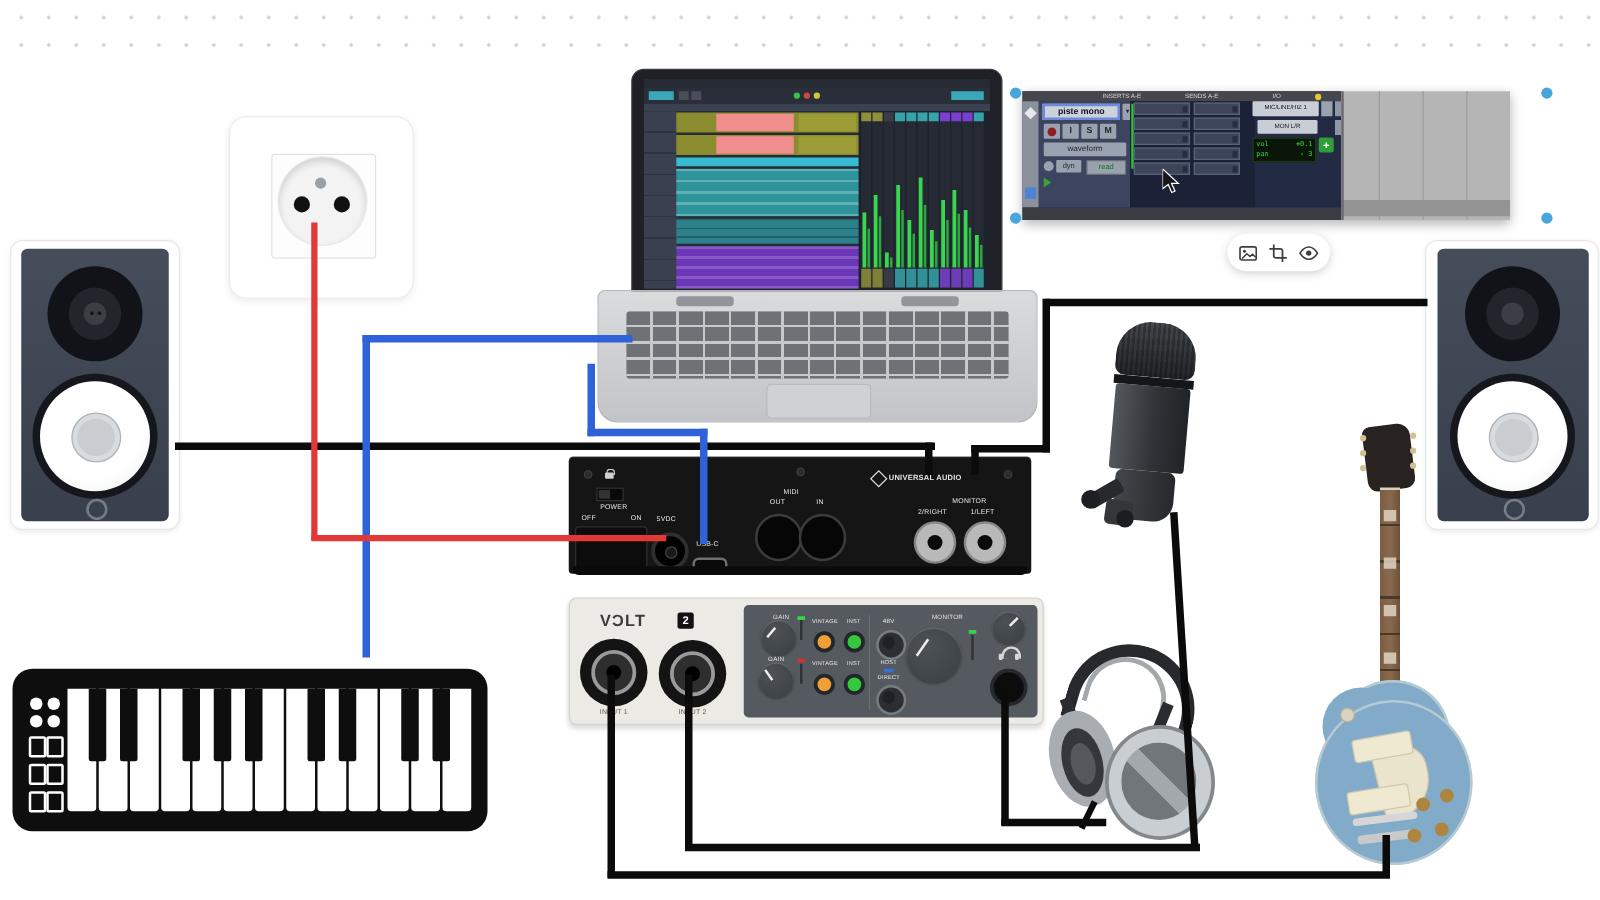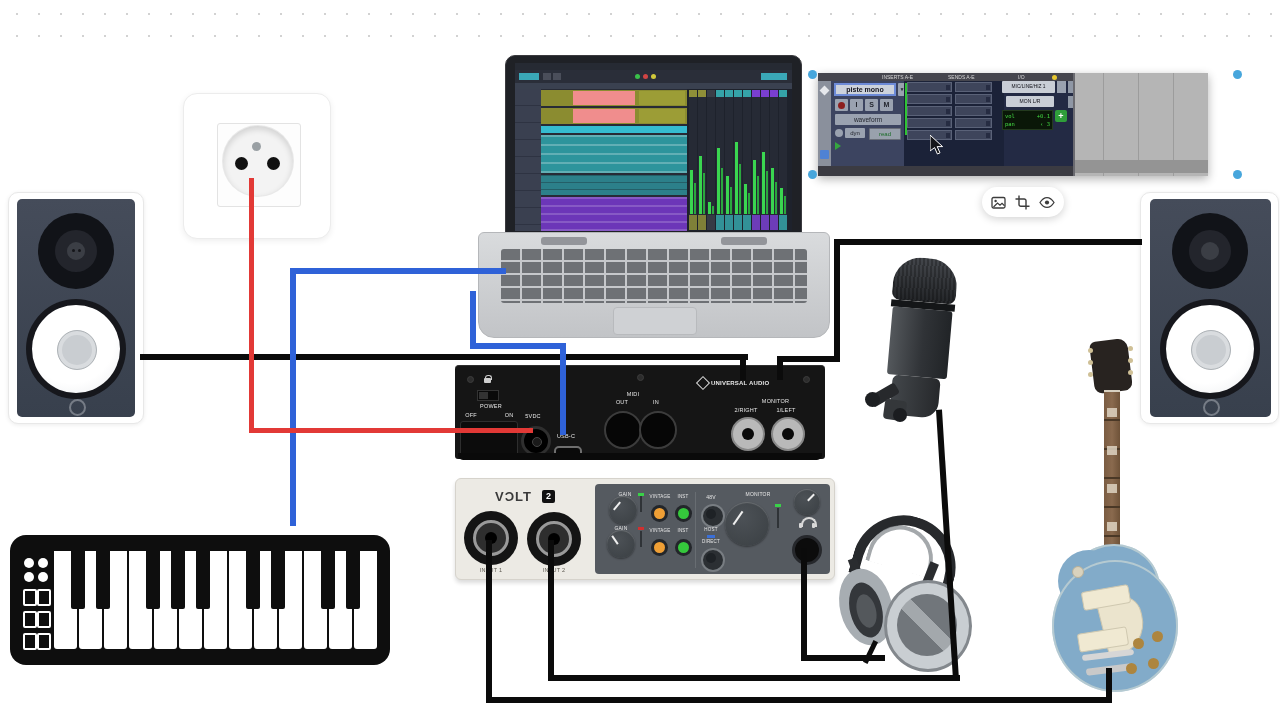--- a/index.html
+++ b/index.html
@@ -207,21 +207,21 @@
     <div class="abs circle" style="left:276px;top:51px;width:30px;height:30px;background:#b9b9b9;border:2px solid #888">
       <div class="abs circle" style="left:9px;top:9px;width:12px;height:12px;background:#0a0a0a"></div>
     </div>
     <div class="abs circle" style="left:316px;top:51px;width:30px;height:30px;background:#b9b9b9;border:2px solid #888">
       <div class="abs circle" style="left:9px;top:9px;width:12px;height:12px;background:#0a0a0a"></div>
     </div>
   </div>
   <div class="abs" style="left:458px;top:453px;width:364px;height:7px;background:#0a0a0a;border-radius:0 0 5px 5px"></div>
 
   <div class="abs" style="left:455px;top:478px;width:378px;height:100px;background:#eceae4;border:1px solid #d6d3cc;border-radius:6px;box-shadow:0 3px 4px rgba(0,0,0,.14)">
-    <span class="abs" style="left:39px;top:10px;font-size:13px;font-weight:bold;color:#3a3a3a;letter-spacing:1px">VƆLT</span>
+    <span class="abs" style="left:24px;top:10px;font-size:13px;font-weight:bold;color:#3a3a3a;letter-spacing:1px">VƆLT</span>
     <div class="abs" style="left:86px;top:11px;width:13px;height:13px;background:#111;border-radius:2px">
       <span class="abs" style="left:0;top:1px;width:13px;text-align:center;color:#fff;font-size:9px;font-weight:bold">2</span>
     </div>
 
     <div class="abs circle" style="left:8px;top:32px;width:54px;height:54px;background:#141414">
       <div class="abs circle" style="left:9px;top:9px;width:30px;height:30px;background:#2e2e2e;border:3px solid #9a9a9a"></div>
       <div class="abs circle" style="left:21px;top:21px;width:12px;height:12px;background:#000"></div>
     </div>
     <span class="dlb" style="left:15px;top:89px;width:40px">INPUT 1</span>
     <div class="abs circle" style="left:71px;top:33px;width:54px;height:54px;background:#141414">

